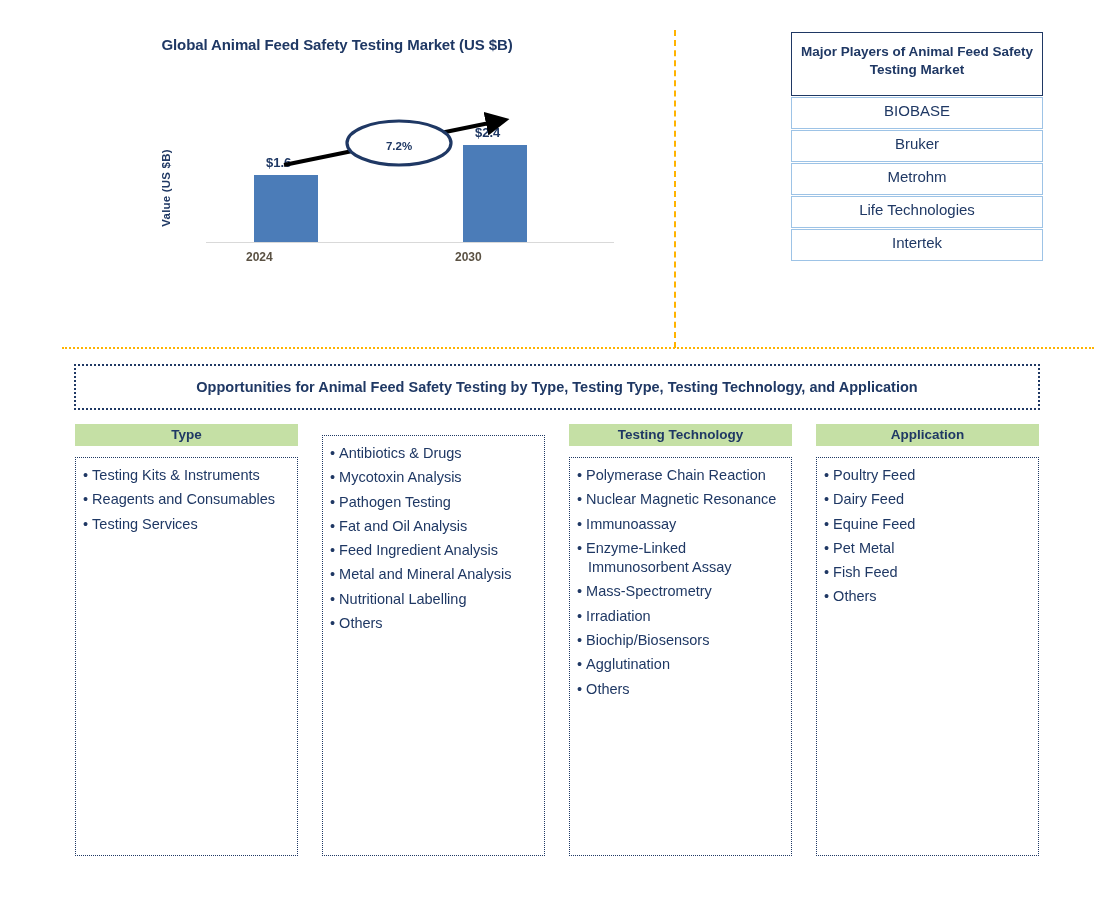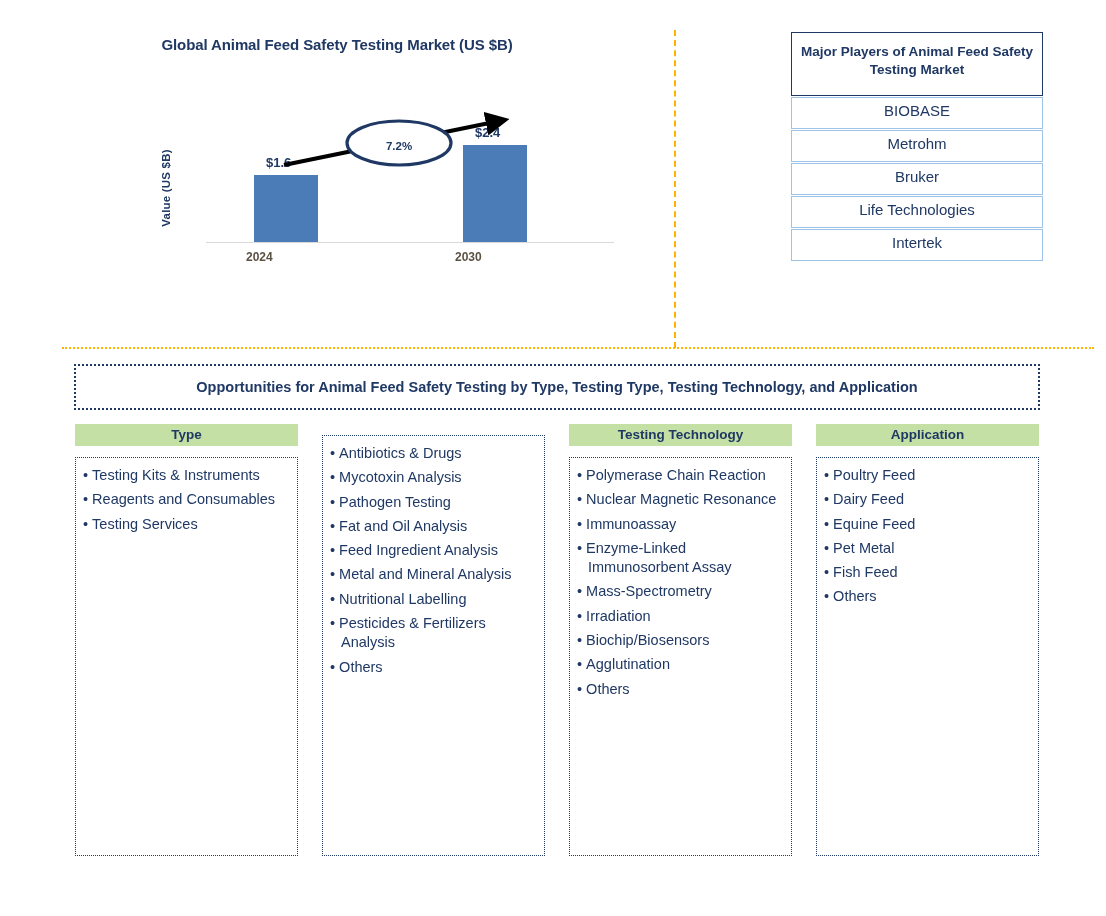--- a/index.html
+++ b/index.html
@@ -275,22 +275,22 @@
   </div>
 
 </div>
 
 <div id="vertical-divider"></div>
 <div id="horizontal-divider"></div>
 
 <div id="players-panel">
   <div id="players-header">Major Players of Animal Feed Safety Testing Market</div>
   <div class="player-item">BIOBASE</div>
+  <div class="player-item">Bruker</div>
   <div class="player-item">Metrohm</div>
-  <div class="player-item">Bruker</div>
   <div class="player-item">Life Technologies</div>
   <div class="player-item">Intertek</div>
 </div>
 
 <div id="opportunity-banner">Opportunities for Animal Feed Safety Testing by Type, Testing Type, Testing Technology, and Application</div>
 
 <div id="columns">
 
   <div class="column">
     <div class="column-header">Type</div>
@@ -306,21 +306,20 @@
   <div class="column">
     <div class="column-body">
       <ul>
         <li>Antibiotics &amp; Drugs</li>
         <li>Mycotoxin Analysis</li>
         <li>Pathogen Testing</li>
         <li>Fat and Oil Analysis</li>
         <li>Feed Ingredient Analysis</li>
         <li>Metal and Mineral Analysis</li>
         <li>Nutritional Labelling</li>
-        <li>Pesticides &amp; Fertilizers Analysis</li>
         <li>Others</li>
       </ul>
     </div>
   </div>
 
   <div class="column">
     <div class="column-header">Testing Technology</div>
     <div class="column-body">
       <ul>
         <li>Polymerase Chain Reaction</li>

